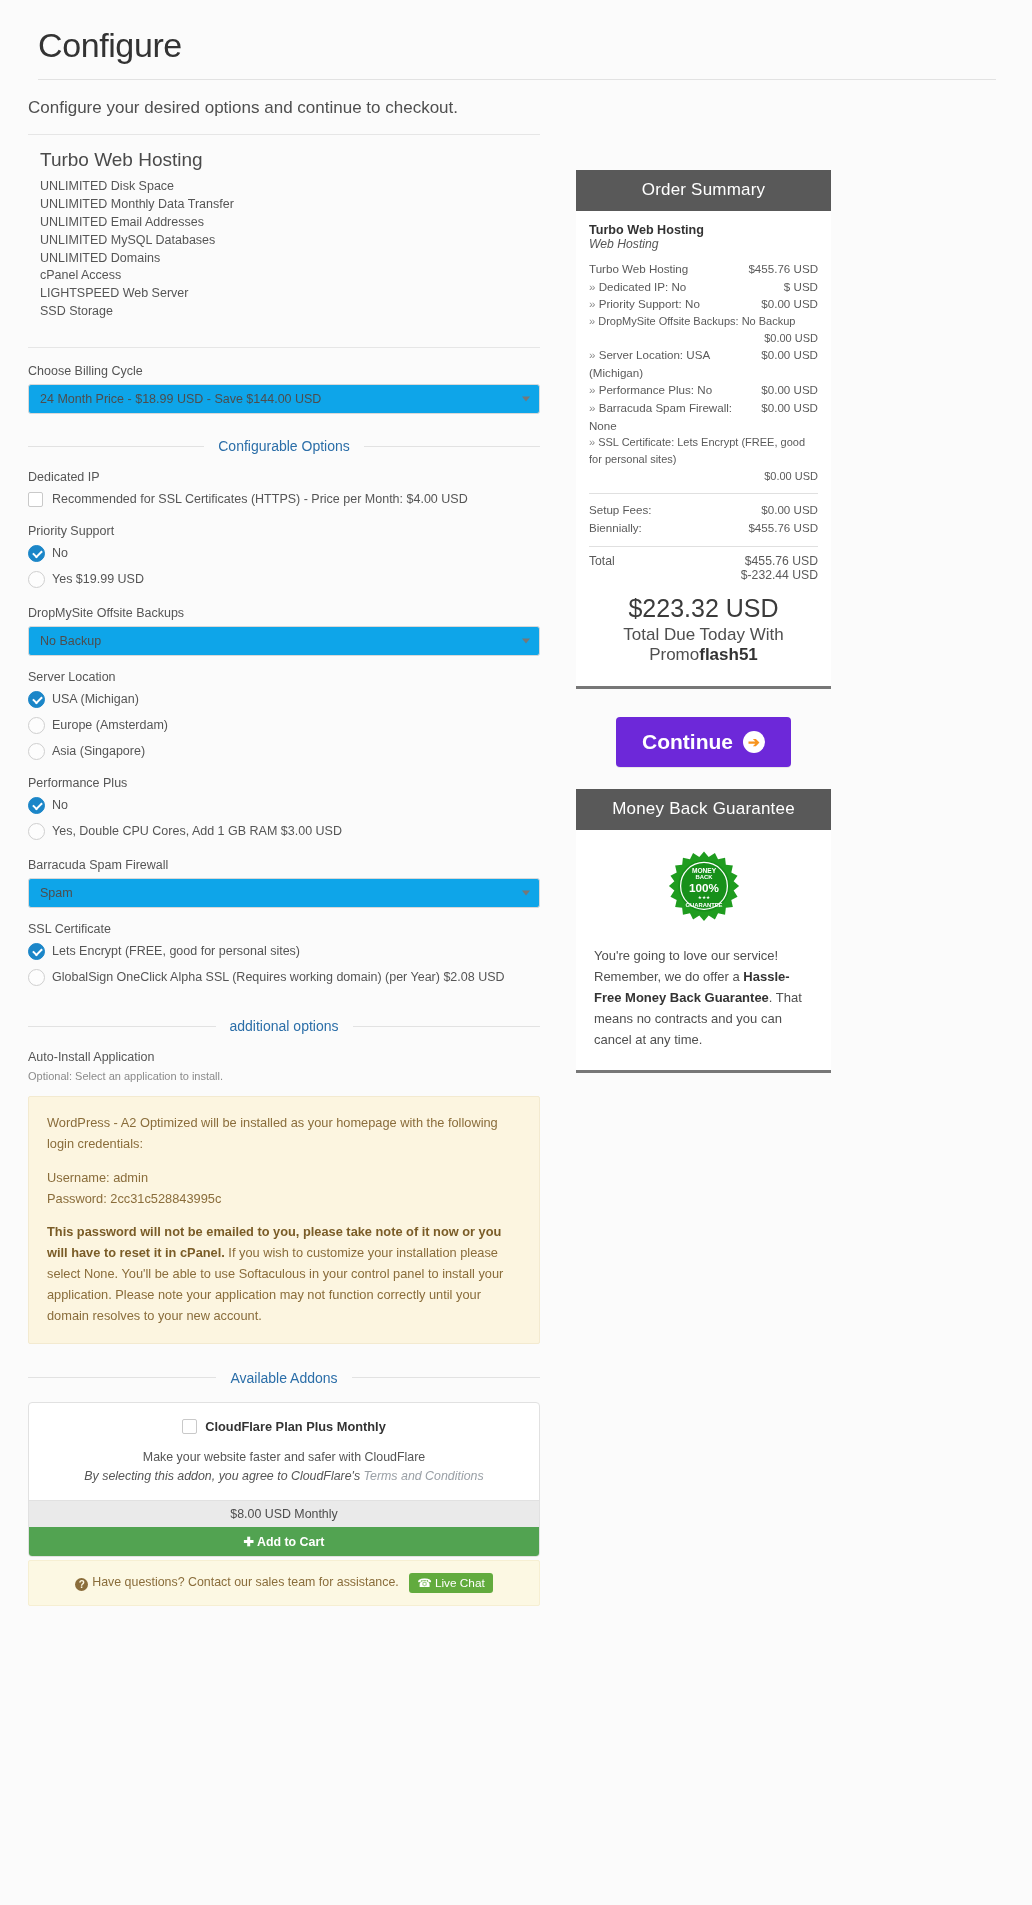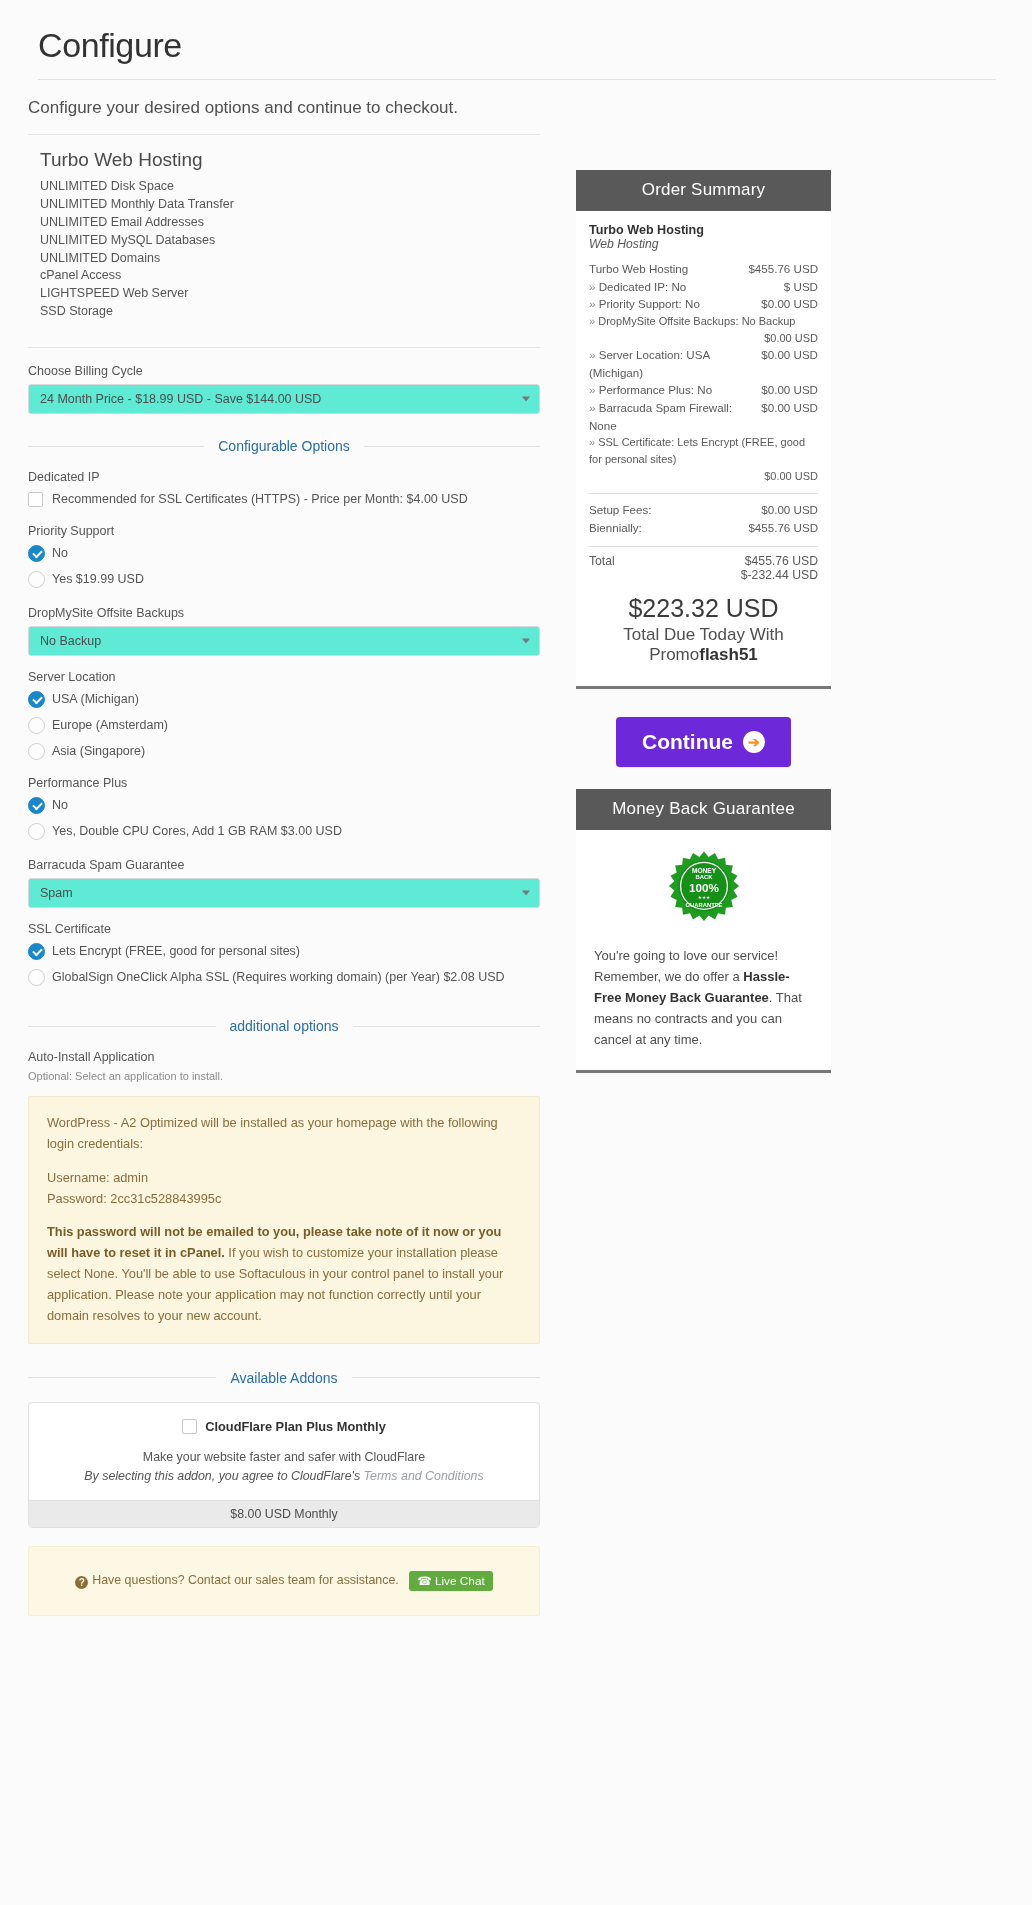--- a/index.html
+++ b/index.html
@@ -37,21 +37,21 @@
   
   .prod-box { padding:14px 0 10px 12px; border-top:1px solid #e6e6e6; }
   .prod-name { font-size:19px; color:#4a4a4a; margin:0 0 7px 0; font-weight:normal; }
   .feat { font-size:12.5px; color:#555; line-height:1.43; }
 
   
   .field { margin-top:16px; }
   .field-label { font-size:12.5px; color:#555; margin-bottom:6px; }
   .select {
     position:relative; width:100%; height:30px;
-    border:1px solid #d8d8d8; background:#5eead4; border-radius:3px;
+    border:1px solid #d8d8d8; background:#0ea5e9; border-radius:3px;
     display:flex; align-items:center; padding:0 26px 0 11px;
     font-size:12.5px; color:#4d4d4d;
   }
   .select .caret {
     position:absolute; right:9px; top:50%; transform:translateY(-50%);
     width:0;height:0;border-left:4px solid transparent;border-right:4px solid transparent;
     border-top:5px solid #777;
   }
   .help-text { font-size:11px; color:#8b8b8b; margin-top:5px; }
 
@@ -108,21 +108,21 @@
     text-align:center; font-size:12.4px; color:#4d4d4d; padding:6px 0;
   }
   .addon-cart {
     background:#52a351; color:#fff; text-align:center; font-size:12.4px;
     padding:7px 0; font-weight:600;
   }
 
   
   .questions {
     background:#fcf8e3; border:1px solid #f6efd2; border-radius:2px;
-    margin-top:18px; padding:24px 10px; text-align:center;
+    margin-top:3px; padding:12px 10px; text-align:center;
     font-size:12.4px; color:#8a6d3b;
   }
   .questions .qmark {
     display:inline-block; width:13px;height:13px;border-radius:50%;
     background:#8a6d3b;color:#fcf8e3;font-size:10px;line-height:13px;
     text-align:center;font-weight:bold;vertical-align:-2px;margin-right:4px;
   }
   .livechat {
     display:inline-block; background:#62ab3e; color:#fff; border-radius:3px;
     padding:3px 8px; font-size:11.8px; margin-left:7px; vertical-align:-1px;
@@ -269,21 +269,21 @@
           <span class="radio on"></span>
           <span class="opt-label">No</span>
         </div>
         <div class="opt-row">
           <span class="radio"></span>
           <span class="opt-label">Yes, Double CPU Cores, Add 1 GB RAM $3.00 USD</span>
         </div>
       </div>
 
       <div class="field">
-        <div class="field-label">Barracuda Spam Guarantee</div>
+        <div class="field-label">Barracuda Spam Firewall</div>
         <div class="select">
           <span>Spam</span>
           <span class="caret"></span>
         </div>
       </div>
 
       <div class="group">
         <div class="group-title">SSL Certificate</div>
         <div class="opt-row">
           <span class="radio on"></span>
@@ -326,20 +326,24 @@
       <div class="addon">
         <div class="addon-head">
           <span class="chk"></span>
           <span class="addon-title">CloudFlare Plan Plus Monthly</span>
         </div>
         <div class="addon-desc">
           <div>Make your website faster and safer with CloudFlare</div>
           <div><i>By selecting this addon, you agree to CloudFlare's </i><a href="#">Terms and Conditions</a></div>
         </div>
         <div class="addon-price">$8.00 USD Monthly</div>
+        <div class="addon-cart">
+          <span>✚</span>
+          <span>Add to Cart</span>
+        </div>
       </div>
 
       <div class="questions">
         <span class="qmark">?</span><span>Have questions? Contact our sales team for assistance.</span>
         <span class="livechat"><span class="hs">☎</span><span>Live Chat</span></span>
       </div>
 
     </div>
 
     <div class="right">

